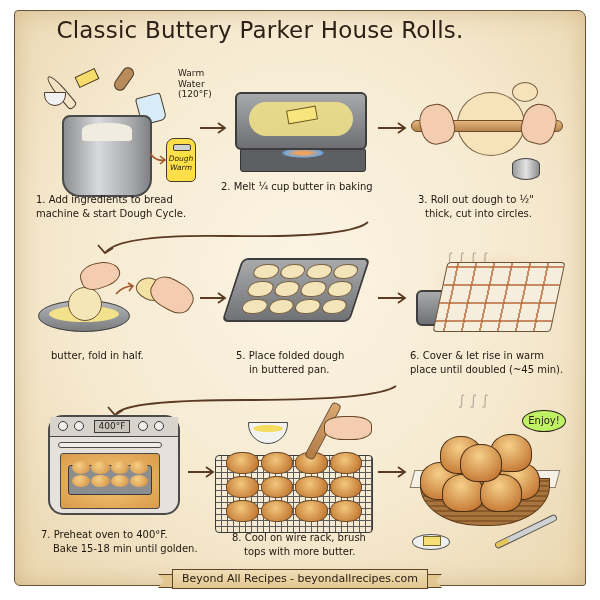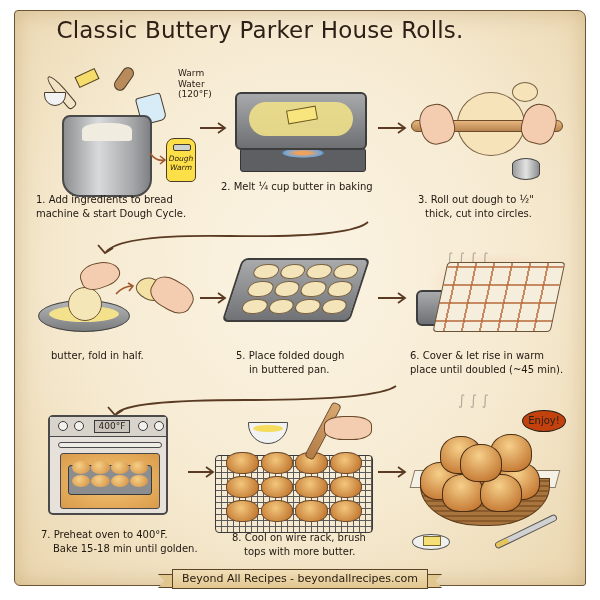--- a/index.html
+++ b/index.html
@@ -74,21 +74,21 @@
   
   .pan6 { position:absolute; left:416px; top:290px; width:118px; height:36px; background:linear-gradient(#a9aaac,#6f7073); border:2px solid #3d3d3d; border-radius:6px; }
   .towel { position:absolute; left:440px; top:262px; width:118px; height:70px; border:1.5px solid #6b5335;
     background:
       repeating-linear-gradient(90deg, transparent 0 9px, rgba(184,104,56,.75) 9px 11px, transparent 11px 18px),
       repeating-linear-gradient(0deg, transparent 0 9px, rgba(184,104,56,.75) 9px 11px, transparent 11px 18px),
       #f6eedd; transform:skewX(-12deg); border-radius:4px; }
   .glow6 { position:absolute; left:428px; top:252px; width:140px; height:60px; background:radial-gradient(ellipse,rgba(236,150,120,.35),transparent 70%); }
 
   
-  .oven { position:absolute; left:48px; top:415px; width:120px; height:100px; background:#e6e2db; border:2px solid #4a4a4a; border-radius:5px;}
+  .oven { position:absolute; left:48px; top:415px; width:132px; height:100px; background:#e6e2db; border:2px solid #4a4a4a; border-radius:15px;}
   .oven .panel { position:absolute; left:0; top:0; width:100%; height:20px; border-bottom:1.5px solid #4a4a4a; background:#d8d4cc;}
   .oven .display { position:absolute; left:44px; top:3px; width:36px; height:13px; border:1.5px solid #3a3a3a; background:#c9c5bc; font-size:9px; text-align:center; line-height:11px;}
   .knob { position:absolute; top:4px; width:10px; height:10px; border:1.5px solid #3a3a3a; border-radius:50%; background:#f3f1ec;}
   .oven .handle { position:absolute; left:8px; top:25px; width:104px; height:6px; border:1.5px solid #4a4a4a; border-radius:3px; background:#f0ede6;}
   .oven .window { position:absolute; left:10px; top:36px; width:100px; height:56px; background:radial-gradient(ellipse,#f6c978,#d99a4a); border:1.5px solid #4a4a4a; border-radius:3px;}
   .oven .tray { position:absolute; left:18px; top:48px; width:84px; height:30px; background:#8c8d8f; border:1.5px solid #3a3a3a; border-radius:3px;}
   .oven .rolls7 { position:absolute; left:22px; top:44px; width:76px; height:26px; display:grid; grid-template-columns:repeat(4,1fr); grid-template-rows:repeat(2,1fr); gap:1px;}
   .oven .rolls7 i { background:radial-gradient(circle at 40% 35%,#f5cf86,#d18b3e); border-radius:50%; }
 
   
@@ -98,21 +98,21 @@
   .rolls8 i { background:radial-gradient(circle at 45% 35%,#f3c77e,#c47a33 80%); border:1px solid #6b4a2b; border-radius:45%; }
   .bowl8 { position:absolute; left:248px; top:422px; width:40px; height:22px; background:#f2f2f0; border:1.5px solid #4a4a4a; border-radius:0 0 20px 20px; }
   .bowl8::before { content:""; position:absolute; left:4px; top:2px; width:30px; height:7px; background:#f5dc5c; border-radius:50%; }
   .brush { position:absolute; left:318px; top:400px; width:10px; height:62px; background:linear-gradient(#d9a870,#b37b45); border:1.5px solid #6b4a2b; border-radius:4px; transform:rotate(28deg);}
   .hand8 { position:absolute; left:324px; top:416px; width:48px; height:24px; background:#f4cdb0; border:1.5px solid #6b4a2b; border-radius:40%; }
 
   
   .basket { position:absolute; left:420px; top:478px; width:130px; height:48px; background:repeating-linear-gradient(0deg,#a9753f 0 3px,#8a5a2b 3px 5px); border:1.5px solid #5a3a1a; border-radius:0 0 60px 60px / 0 0 40px 40px; }
   .napkin { position:absolute; left:412px; top:470px; width:146px; height:18px; background:#f6f1e7; border:1px solid #8a7a62; transform:skewX(-15deg);}
   .bun { position:absolute; width:42px; height:38px; background:radial-gradient(circle at 45% 30%,#f6d08a,#c57a35 80%); border:1.5px solid #4a2f15; border-radius:48% 48% 40% 40%; }
-  .speech { position:absolute; left:522px; top:410px; width:44px; height:22px; background:#c2410c; border:1.5px solid #2b2118; border-radius:50%; font-size:10px; text-align:center; line-height:19px; }
+  .speech { position:absolute; left:522px; top:410px; width:44px; height:22px; background:#bef264; border:1.5px solid #2b2118; border-radius:50%; font-size:10px; text-align:center; line-height:19px; }
   .butterdish { position:absolute; left:412px; top:534px; width:38px; height:16px; background:#f0f0ee; border:1.5px solid #555; border-radius:50%; }
   .butterdish::after { content:""; position:absolute; left:10px; top:1px; width:16px; height:8px; background:#f6df76; border:1px solid #7a6a2a; }
   .knife { position:absolute; left:492px; top:528px; width:68px; height:7px; background:linear-gradient(90deg,#e7c55b 0 20%,#cfd1d3 20%); border:1.5px solid #555; border-radius:4px; transform:rotate(-26deg); }
 
   .steam { position:absolute; color:#b6a89a; font-size:14px; }
 
   .banner { position:absolute; left:172px; top:569px; width:256px; height:20px; background:linear-gradient(#f1dfb8,#e2c68f); border:1.5px solid #5b4326; font-size:11px; text-align:center; line-height:17px; color:#241a10; }
   .ribbon { position:absolute; top:574px; width:18px; height:14px; background:#e2c68f; border:1.5px solid #5b4326; }
   .ribbon.l { left:158px; clip-path: polygon(0 0,100% 0,100% 100%,0 100%,35% 50%); }
   .ribbon.r { left:424px; clip-path: polygon(0 0,100% 0,65% 50%,100% 100%,0 100%); }

